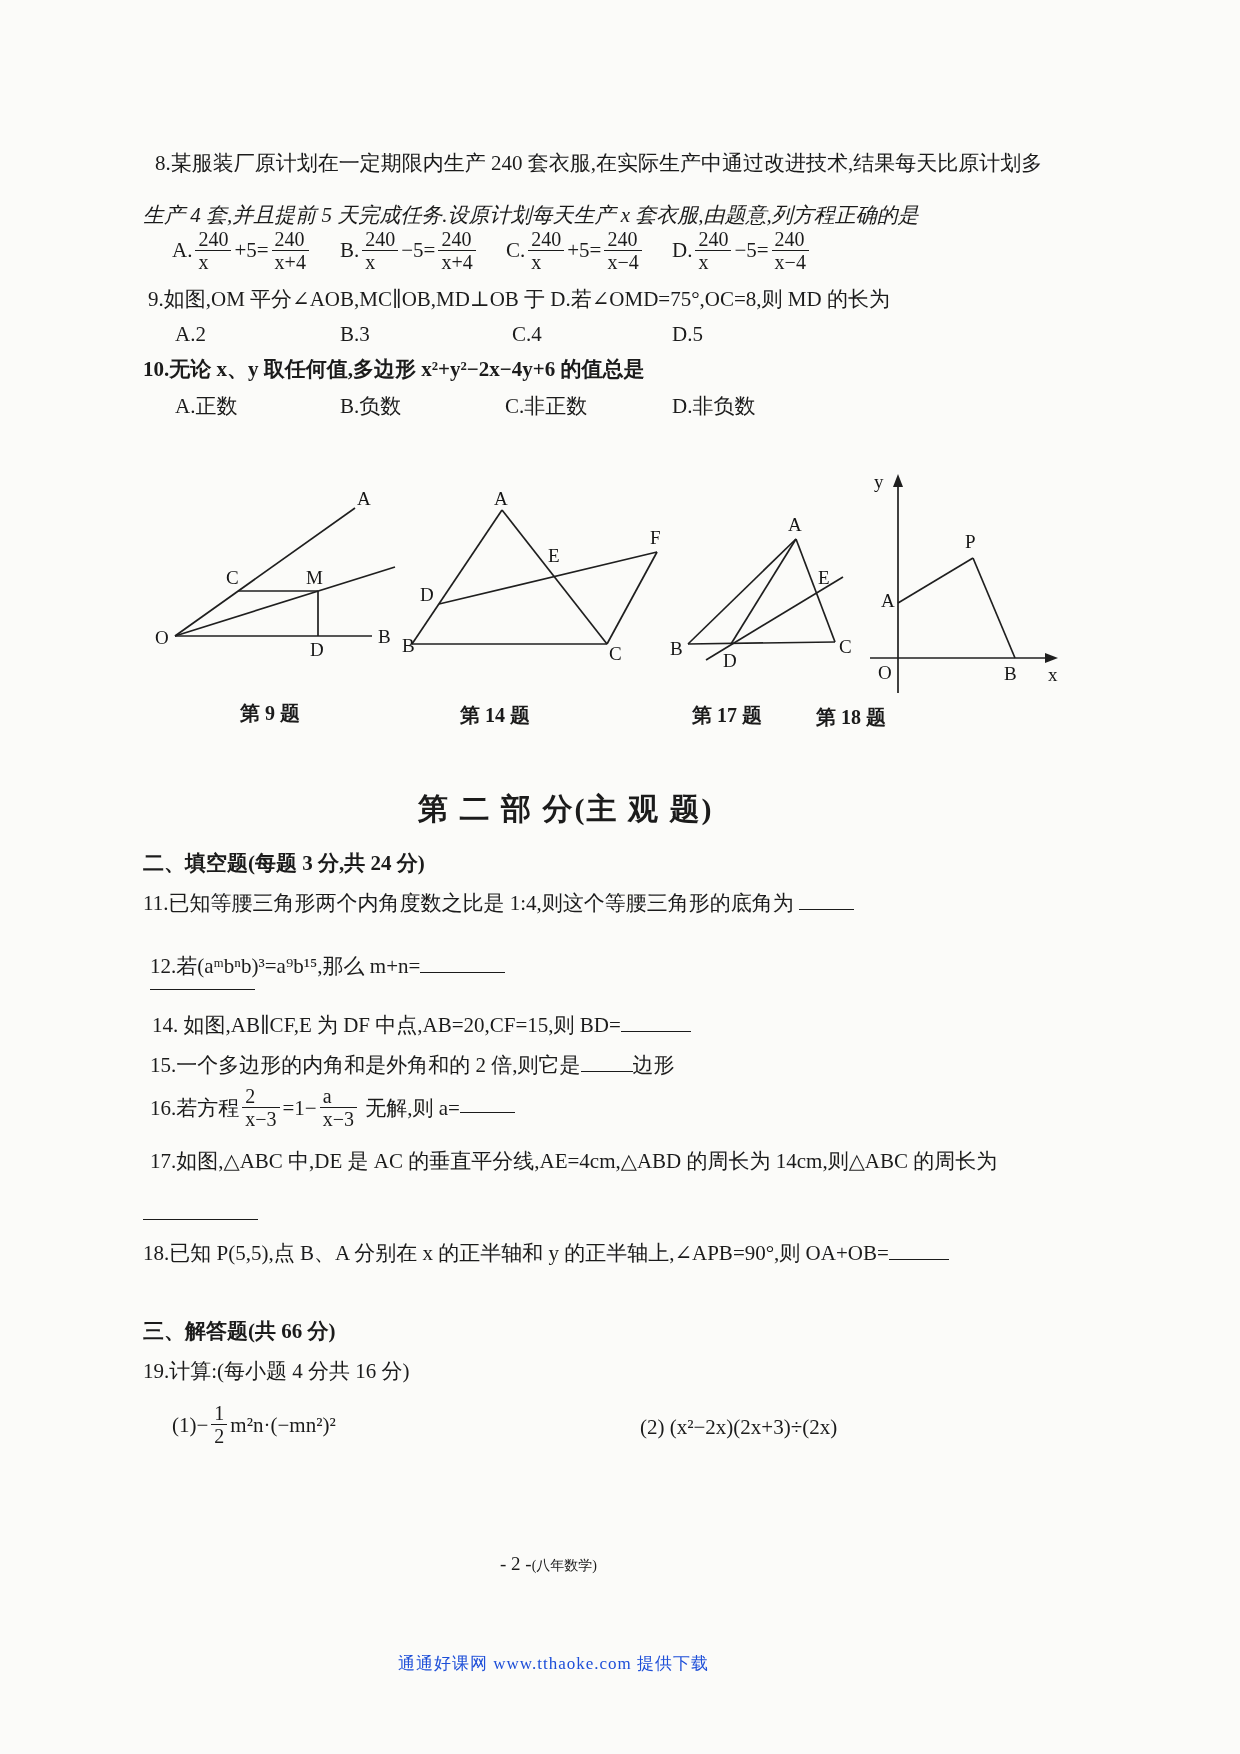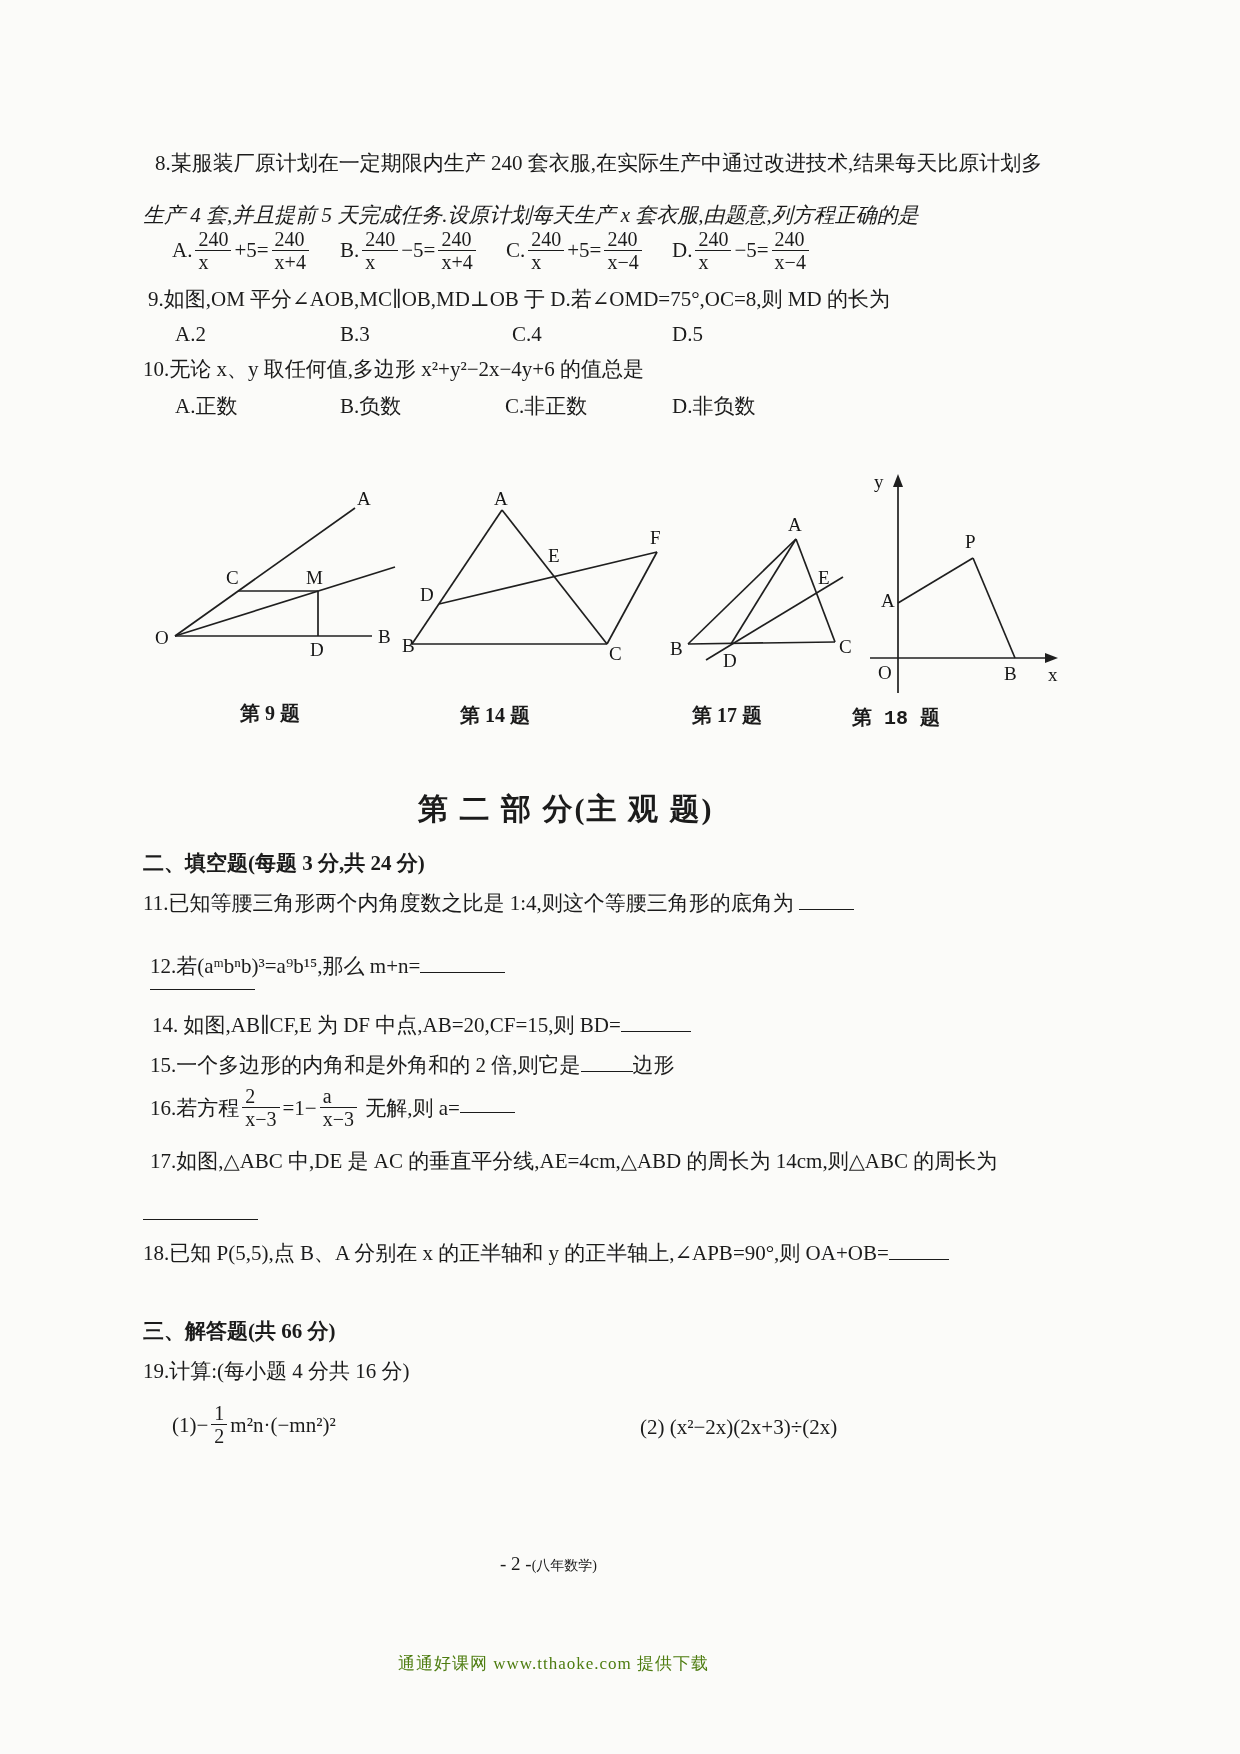--- a/index.html
+++ b/index.html
@@ -20,21 +20,21 @@
   .frac .num { display:block; padding:0 3px; }
   .mid { display:inline-block; vertical-align:middle; }
   .blank { display:inline-block; border-bottom:1.7px solid #1b1b1b; height:1.05em; vertical-align:baseline; }
   .caption { font-size:20px; font-weight:bold; }
   .heading { font-size:30px; font-weight:bold; letter-spacing:2px; }
   svg text { font-size:19px; font-family:"Liberation Serif","DejaVu Serif",serif; fill:#161616; }
   svg line, svg polyline { stroke:#1f1f1f; stroke-width:1.7; fill:none; }
   svg polygon { fill:#1f1f1f; }
   .footer-num { font-size:19px; }
   .footer-label { font-size:14px; }
-  .watermark { font-size:17px; color:#4d7c0f; letter-spacing:1px; }
+  .watermark { font-size:17px; color:#1d4ed8; letter-spacing:1px; }
 </style>
 </head>
 <body>
 
 <div class="abs txt" style="left:155px; top:150px;">8.某服装厂原计划在一定期限内生产 240 套衣服,在实际生产中通过改进技术,结果每天比原计划多</div>
 <div class="abs txt" style="left:143px; top:202px;font-style:italic;">生产 4 套,并且提前 5 天完成任务.设原计划每天生产 x 套衣服,由题意,列方程正确的是</div>
 
 <div class="abs opt" style="left:172px; top:228px;">
   <span class="mid">A.</span><span class="frac"><span class="num">240</span><span class="den">x</span></span><span class="mid">+5=</span><span class="frac"><span class="num">240</span><span class="den">x+4</span></span>
 </div>
@@ -47,21 +47,21 @@
 <div class="abs opt" style="left:672px; top:228px;">
   <span class="mid">D.</span><span class="frac"><span class="num">240</span><span class="den">x</span></span><span class="mid">−5=</span><span class="frac"><span class="num">240</span><span class="den">x−4</span></span>
 </div>
 
 <div class="abs txt" style="left:148px; top:286px;">9.如图,OM 平分∠AOB,MC∥OB,MD⊥OB 于 D.若∠OMD=75°,OC=8,则 MD 的长为</div>
 <div class="abs opt" style="left:175px; top:322px;">A.2</div>
 <div class="abs opt" style="left:340px; top:322px;">B.3</div>
 <div class="abs opt" style="left:512px; top:322px;">C.4</div>
 <div class="abs opt" style="left:672px; top:322px;">D.5</div>
 
-<div class="abs txt" style="left:143px; top:356px;">10.无论 x、y 取任何值,多边形 x²+y²−2x−4y+6 的值总是</div>
+<div class="abs txt" style="left:143px; top:356px;font-weight:bold;">10.无论 x、y 取任何值,多边形 x²+y²−2x−4y+6 的值总是</div>
 <div class="abs opt" style="left:175px; top:392px;">A.正数</div>
 <div class="abs opt" style="left:340px; top:392px;">B.负数</div>
 <div class="abs opt" style="left:505px; top:392px;">C.非正数</div>
 <div class="abs opt" style="left:672px; top:392px;">D.非负数</div>
 
 <svg class="abs" style="left:150px; top:478px;" width="252" height="200" viewBox="0 0 252 200">
   <line x1="25" y1="158" x2="222" y2="158"></line>
   <line x1="25" y1="158" x2="205" y2="30"></line>
   <line x1="25" y1="158" x2="245" y2="89"></line>
   <line x1="88" y1="113" x2="168" y2="113"></line>
@@ -112,21 +112,21 @@
   <text x="180" y="213">x</text>
   <text x="10" y="211">O</text>
   <text x="13" y="139">A</text>
   <text x="97" y="80">P</text>
   <text x="136" y="212">B</text>
 </svg>
 
 <div class="abs caption" style="left:240px; top:700px;">第 9 题</div>
 <div class="abs caption" style="left:460px; top:702px;">第 14 题</div>
 <div class="abs caption" style="left:692px; top:702px;">第 17 题</div>
-<div class="abs caption" style="left:852px; top:704px;font-family:Liberation Mono, monospace;">第 18 题</div>
+<div class="abs caption" style="left:816px; top:704px;">第 18 题</div>
 
 <div class="abs heading" style="left:418px; top:789px;">第 二 部 分(主 观 题)</div>
 
 <div class="abs txt bold" style="left:143px; top:850px;">二、填空题(每题 3 分,共 24 分)</div>
 
 <div class="abs txt" style="left:143px; top:888px;">
   <span>11.已知等腰三角形两个内角度数之比是 1:4,则这个等腰三角形的底角为</span>
   <span class="blank" style="width:55px;"></span>
 </div>
 

